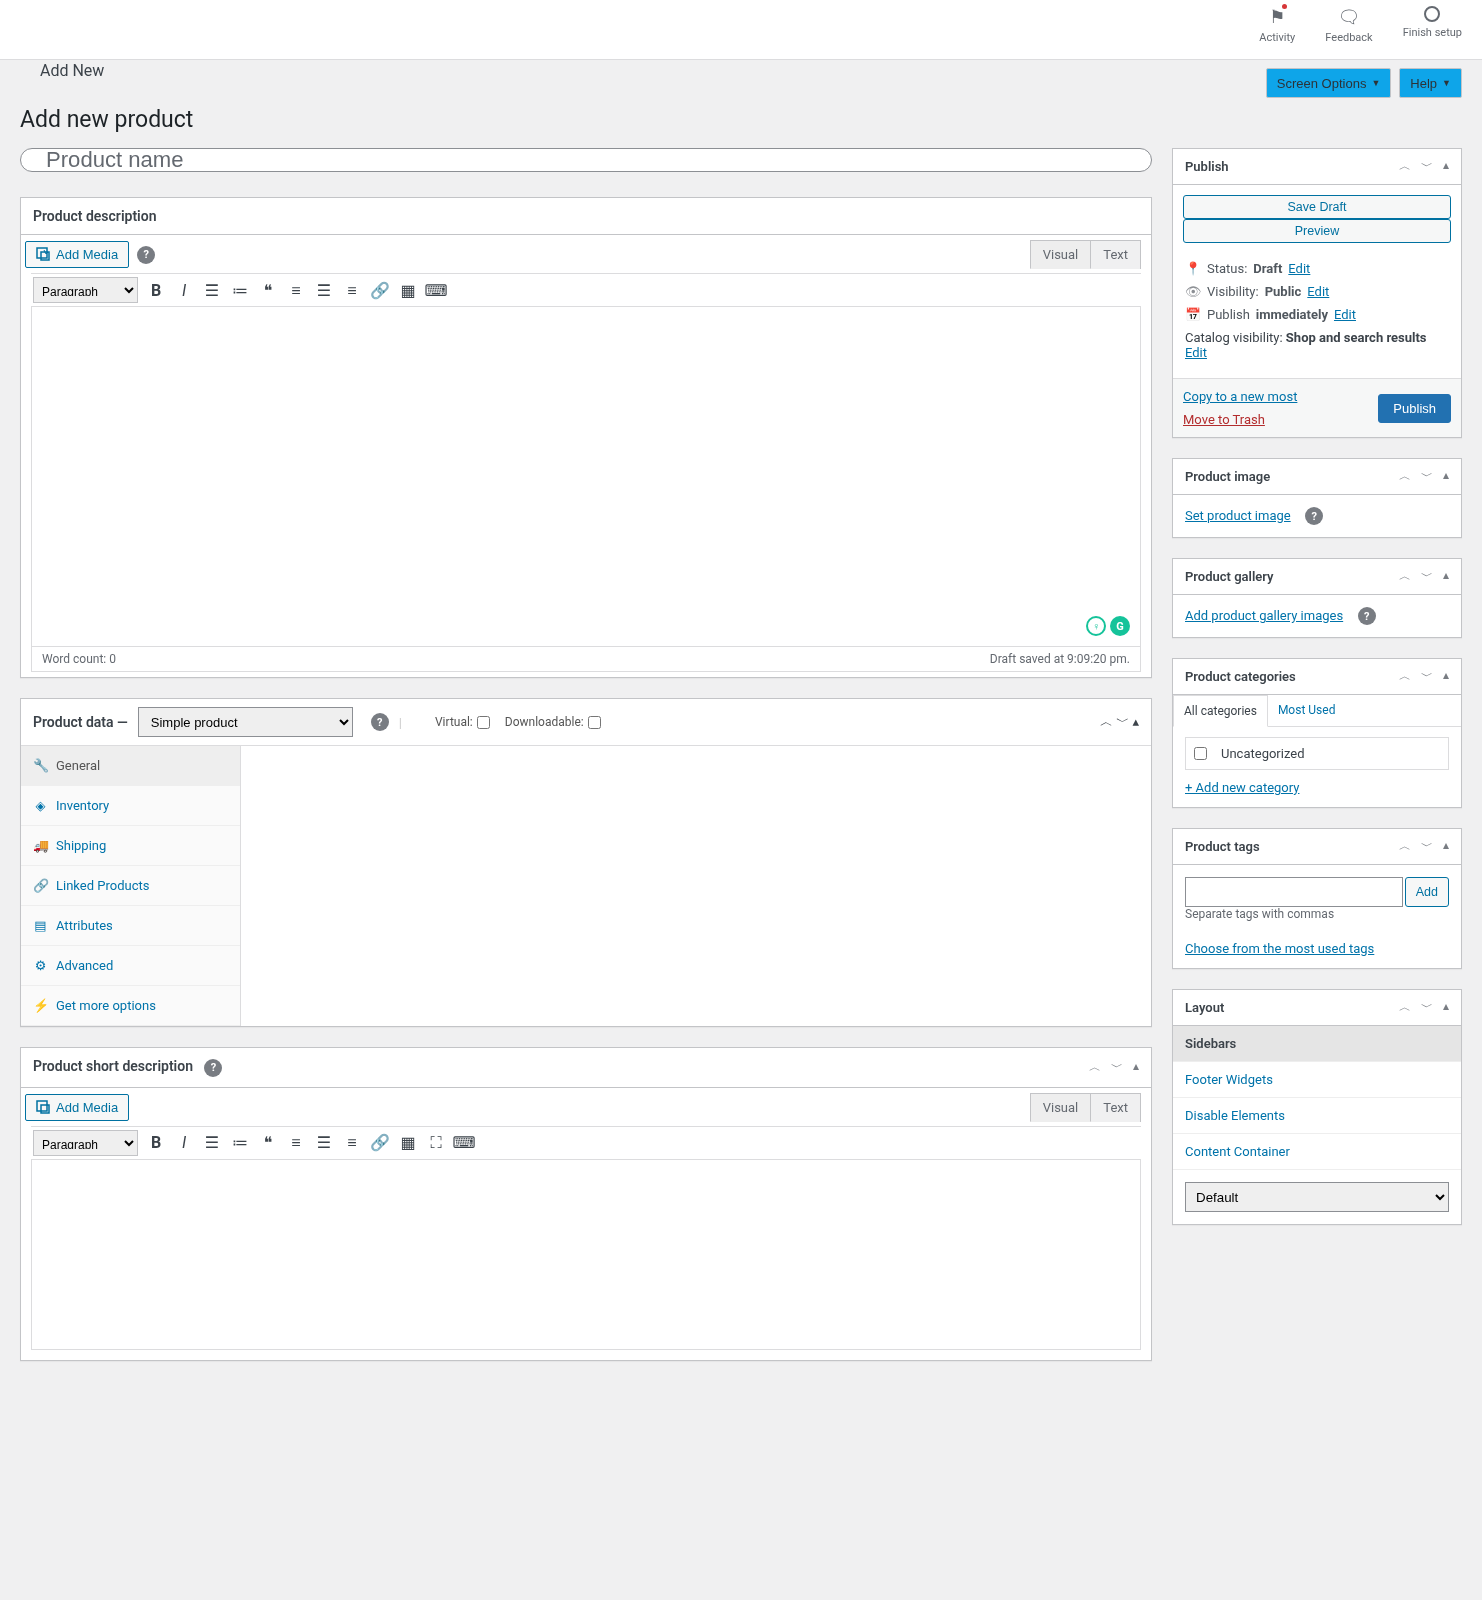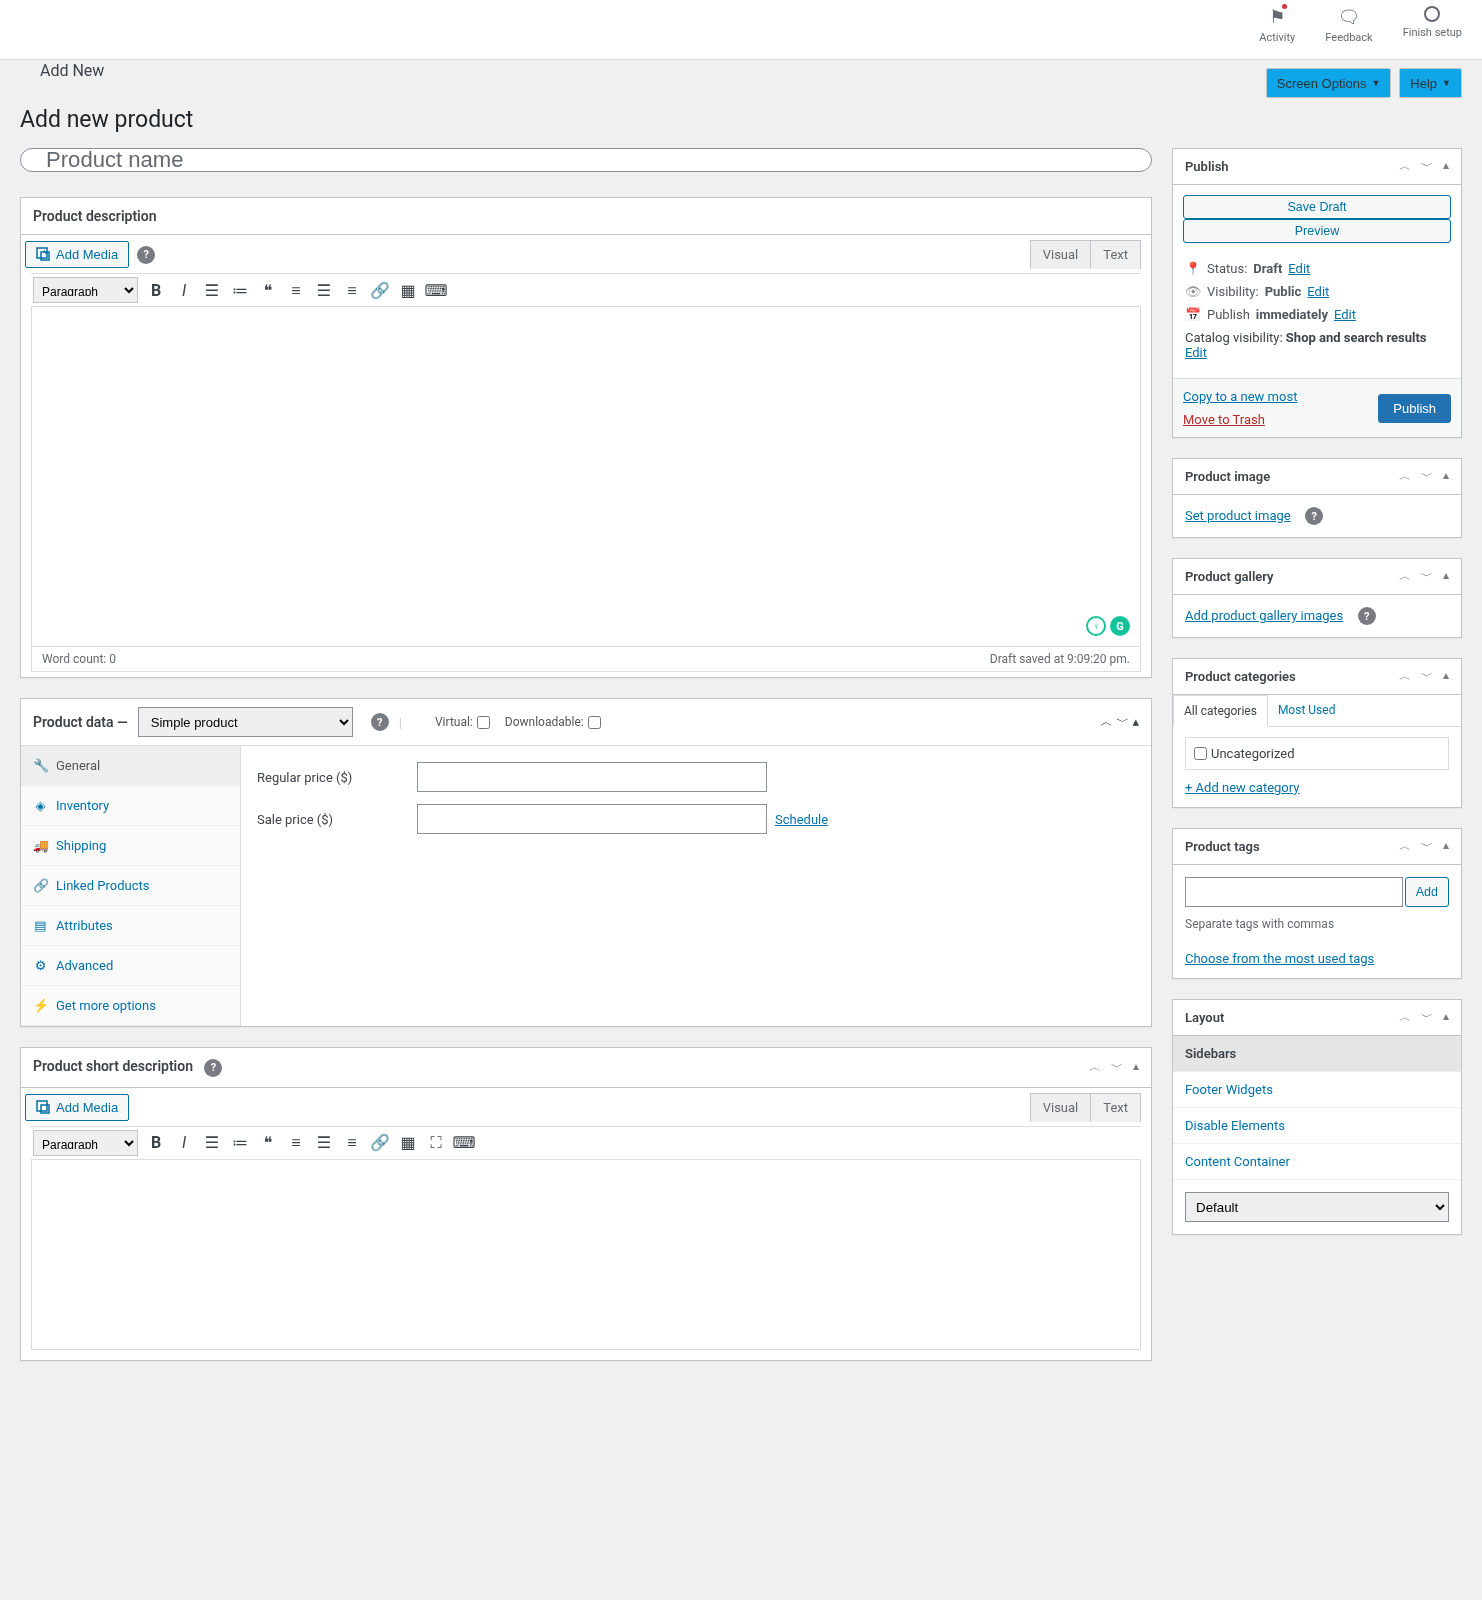--- a/index.html
+++ b/index.html
@@ -79,24 +79,24 @@
 .pub-left { display: flex; flex-direction: column; gap: 8px; }
 .btn-primary { background: #2271b1; color: #fff; border: 1px solid #2271b1; padding: 6px 14px; cursor: pointer; border-radius: 3px; font-size: 13px; }
 .btn-secondary { background: #f6f7f7; color: #0071a1; border: 1px solid #0071a1; padding: 4px 10px; cursor: pointer; border-radius: 3px; font-size: 12.5px;}
 .trash-link { color: #b32d2e; text-decoration: underline; cursor: pointer; }
 .pub-top-buttons { display: flex; justify-content: space-between; padding: 10px; flex-direction: column; }
 
 .cat-tabs { display: flex; border-bottom: 1px solid #dcdcde; margin: -12px -12px 10px; }
 .cat-tab { padding: 8px 10px; font-size: 12px; cursor: pointer; color: #0073aa; }
 .cat-tab.active { border: 1px solid #dcdcde; border-bottom: 1px solid #fff; margin-bottom: -1px; color: #3c434a; background: #fff; }
 .cat-list { border: 1px solid #dcdcde; padding: 8px; max-height: 200px; overflow: auto; }
-.cat-item { display: flex; align-items: center; gap: 4px; font-size: 13px; }
+.cat-item { display: flex; align-items: center; gap: 14px; font-size: 13px; }
 .add-cat { color: #0073aa; cursor: pointer; margin-top: 10px; display: inline-block; font-size: 13px;}
 
-.tag-input-row { display: flex; gap: 2px; margin-bottom: 10px;}
+.tag-input-row { display: flex; gap: 2px; }
 .tag-input-row input { flex: 1; height: 30px; border: 1px solid #8c8f94; padding: 0 6px; }
 .tag-note { font-size: 12px; color: #646970; }
 .tag-choose { color: #0073aa; text-decoration: underline; cursor: pointer; display: inline-block; margin-top: 20px; font-size: 13px;}
 
 .layout-tabs .ltab { padding: 10px 12px; border-bottom: 1px solid #eee; cursor: pointer; font-size: 13px; color: #0073aa; }
 .layout-tabs .ltab.active { background: #e5e5e5; font-weight: 600; color: #3c434a; }
 .layout-select { margin: 12px; width: calc(100% - 24px); height: 30px; border: 1px solid #8c8f94; padding: 0 6px;}
 
 svg { vertical-align: middle; }
 .first-postbox { margin-top: 25px; }
@@ -239,31 +239,20 @@
               <span>Attributes</span>
             </div>
           <div class="pd-tab">
               <span class="ticon">⚙</span>
               <span>Advanced</span>
             </div>
           <div class="pd-tab">
               <span class="ticon">⚡</span>
               <span>Get more options</span>
             </div>
-        </div>
-        <div class="pd-panel">
-          <div class="form-row">
-            <label>Regular price ($)</label>
-            <input type="text" style="">
-          </div>
-          <div class="form-row">
-            <label>Sale price ($)</label>
-            <input type="text" style="">
-            <a class="schedule-link">Schedule</a>
-          </div>
         </div>
       </div>
     </div>
 
     
     <div class="postbox">
       <div class="postbox-header">
         <h2><span>Product short description</span> <span class="help-icon">?</span></h2>
         <div class="hicons">
           <span class="hicon">︿</span>

